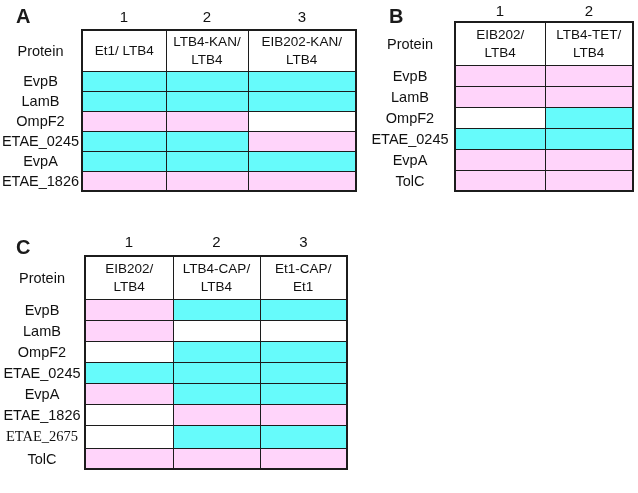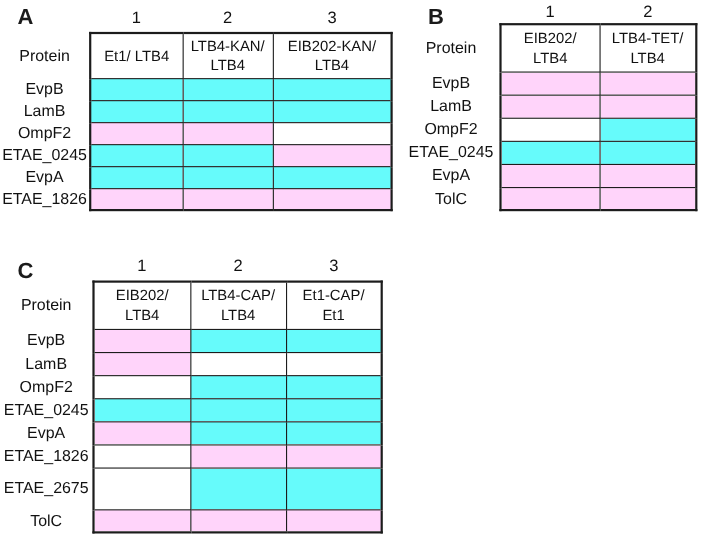--- a/index.html
+++ b/index.html
@@ -230,21 +230,21 @@
             <td class="dcell eL" style="background: rgb(255, 212, 250);"></td>
             <td class="dcell" style="background: rgb(102, 251, 251);"></td>
             <td class="dcell eR" style="background: rgb(102, 251, 251);"></td>
           </tr>
           <tr style="height: 21px;">
             <td class="labcell">ETAE_1826</td>
             <td class="dcell eL" style="background: rgb(255, 255, 255);"></td>
             <td class="dcell" style="background: rgb(255, 212, 250);"></td>
             <td class="dcell eR" style="background: rgb(255, 212, 250);"></td>
           </tr>
-          <tr style="height: 38px;">
+          <tr style="height: 23px; font-family: Liberation Serif, serif;">
             <td class="labcell">ETAE_2675</td>
             <td class="dcell eL" style="background: rgb(255, 255, 255);"></td>
             <td class="dcell" style="background: rgb(102, 251, 251);"></td>
             <td class="dcell eR" style="background: rgb(102, 251, 251);"></td>
           </tr>
           <tr style="height: 21px;">
             <td class="labcell">TolC</td>
             <td class="dcell eL eB" style="background: rgb(255, 212, 250);"></td>
             <td class="dcell eB" style="background: rgb(255, 212, 250);"></td>
             <td class="dcell eR eB" style="background: rgb(255, 212, 250);"></td>

